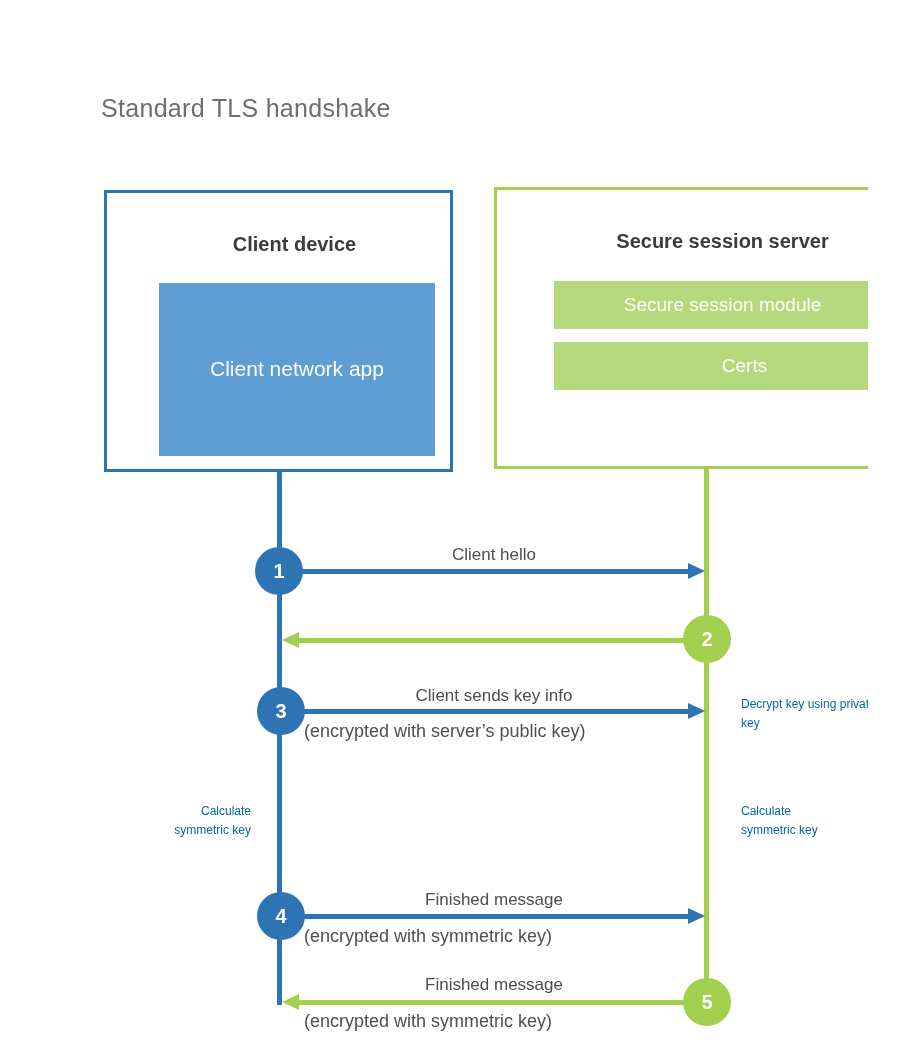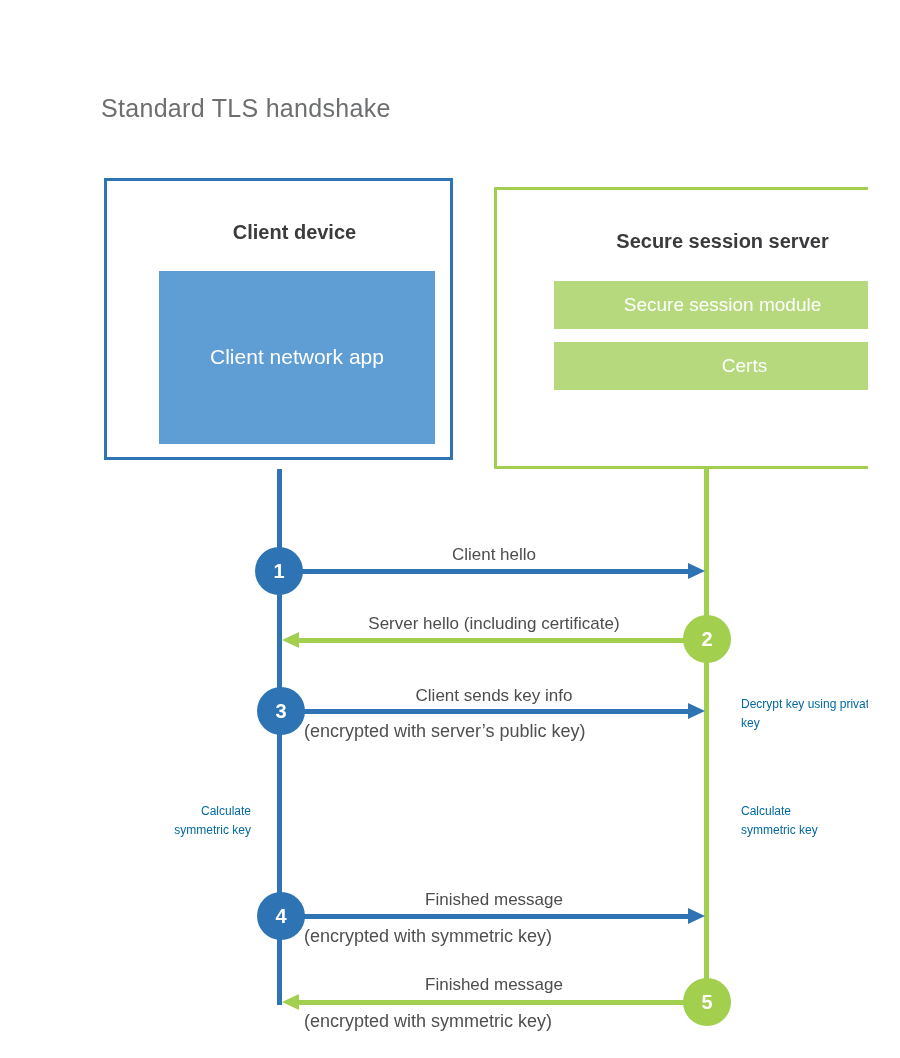--- a/index.html
+++ b/index.html
@@ -7,21 +7,21 @@
   body { font-family:"Liberation Sans","DejaVu Sans",sans-serif; }
   .canvas {
     position:relative; width:900px; height:1058px; background:#fff;
     overflow:hidden;
   }
   .diagram-title {
     position:absolute; left:37px; top:30px;
     font-size:25px; font-weight:300; color:#6d6e70; letter-spacing:0.3px;
   }
   .entity-box { position:absolute; background:#fff; }
-  .client-box { left:40px; top:114px; width:349px; height:282px; border:3px solid var(--blue,#2e74b5); }
+  .client-box { left:40px; top:126px; width:349px; height:282px; border:3px solid var(--blue,#2e74b5); }
   .server-box { left:430px; top:123px; width:425px; height:282px; border:3px solid var(--green,#a3cf4f); }
   .box-heading {
     position:absolute; top:24px; left:0; width:100%;
     text-align:center; font-size:20px; font-weight:700; color:#3b3b3d;
   }
   .app-box {
     position:absolute; left:36px; top:74px; width:276px; height:173px;
     background:var(--blue-fill,#5f9dd5); color:#fff; font-size:21px;
     display:flex; align-items:center; justify-content:center; text-align:center;
   }
@@ -84,21 +84,20 @@
   </div>
 
   <div class="lifeline lifeline-client"></div>
   <div class="lifeline lifeline-server"></div>
 
   <div class="msg-label" style="top:481px;">Client hello</div>
   <div class="arrow-line blue" style="left:216px; top:505px; width:408px;"></div>
   <div class="arrow-head right" style="left:624px; top:499px;"></div>
   <div class="step-circle blue" style="left:191px; top:483px;">1</div>
 
-  <div class="msg-label" style="top:550px;">Server hello (including certificate)</div>
   <div class="arrow-line green" style="left:234px; top:574px; width:409px;"></div>
   <div class="arrow-head left" style="left:218px; top:568px;"></div>
   <div class="step-circle green" style="left:619px; top:551px;">2</div>
 
   <div class="msg-label" style="top:622px;">Client sends key info</div>
   <div class="arrow-line blue" style="left:218px; top:645px; width:406px;"></div>
   <div class="arrow-head right" style="left:624px; top:639px;"></div>
   <div class="step-circle blue" style="left:193px; top:623px;">3</div>
   <div class="msg-sub" style="top:657px;">(encrypted with server’s public key)</div>
 

